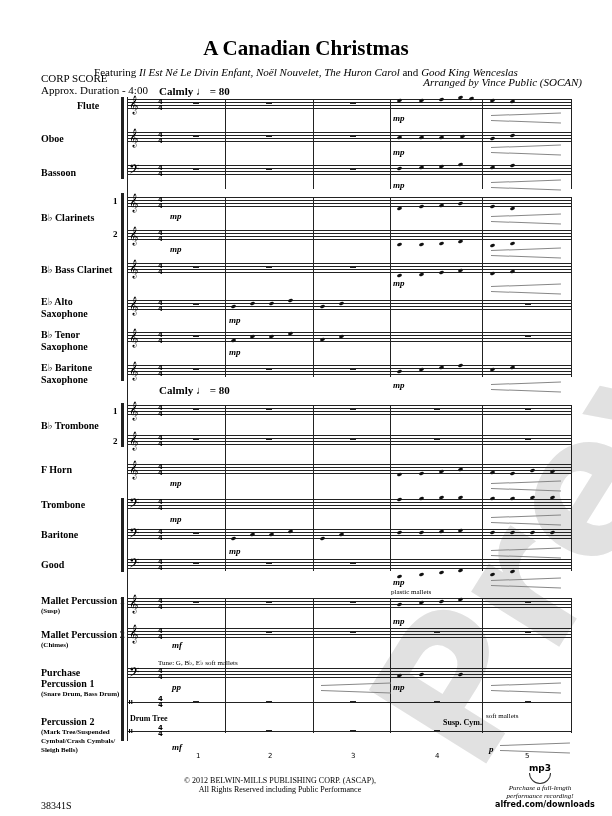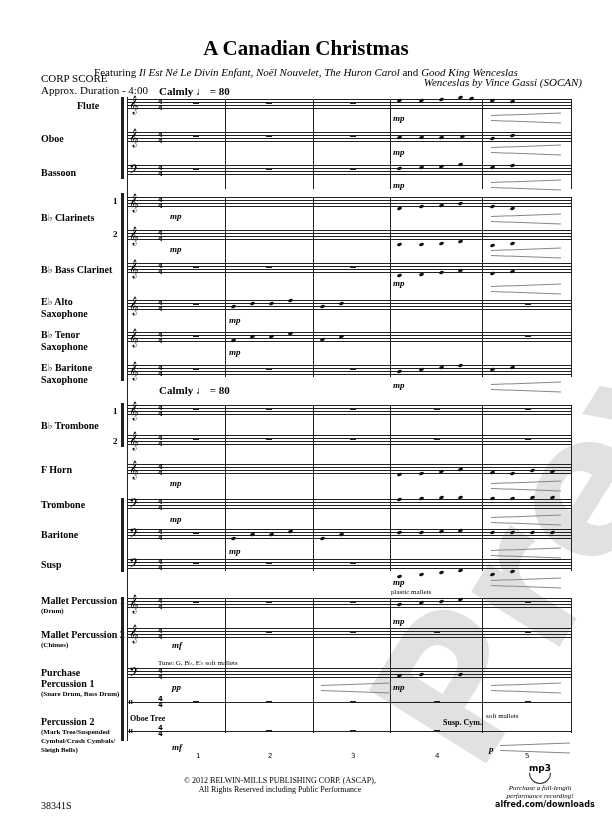--- a/index.html
+++ b/index.html
@@ -45,43 +45,43 @@
 <body>
 
 <svg class="watermark" viewBox="0 0 612 816">
   <text x="90" y="760" transform="rotate(-58 300 420)" font-family="DejaVu Sans, sans-serif" font-size="190" font-weight="bold" fill="#dcdcdc" opacity="0.85">Preview Only</text>
 </svg>
 
 <div class="abs title">A Canadian Christmas</div>
 <div class="abs subtitle"><span>Featuring </span><i>Il Est Né Le Divin Enfant, Noël Nouvelet, The Huron Carol</i><span> and </span><i>Good King Wenceslas</i></div>
 <div class="abs fullscore">CORP SCORE</div>
 <div class="abs duration">Approx. Duration - 4:00</div>
-<div class="abs arranger">Wenceslas by Vince Gassi (SOCAN)</div>
+<div class="abs arranger">Arranged by Vince Public (SOCAN)</div>
 
 <div class="abs tempo" style="left:159px;top:85px;"><span>Calmly</span> <span>♩</span> <span>= 80</span></div>
 <div class="abs tempo" style="left:159px;top:384px;"><span>Calmly</span> <span>♩</span> <span>= 80</span></div>
 
 <div class="abs inst" style="top:100px;margin-left:36px;">Flute</div>
 <div class="abs inst" style="top:133px;">Oboe</div>
 <div class="abs inst" style="top:167px;">Bassoon</div>
 <div class="abs inst" style="top:212px;">B♭ Clarinets</div>
 <div class="abs num" style="left:113px;top:196px;">1</div>
 <div class="abs num" style="left:113px;top:229px;">2</div>
 <div class="abs inst" style="top:264px;">B♭ Bass Clarinet</div>
 <div class="abs inst" style="top:296px;"><span>E♭ Alto</span><br><span>Saxophone</span></div>
 <div class="abs inst" style="top:329px;"><span>B♭ Tenor</span><br><span>Saxophone</span></div>
 <div class="abs inst" style="top:362px;"><span>E♭ Baritone</span><br><span>Saxophone</span></div>
 <div class="abs inst" style="top:420px;">B♭ Trombone</div>
 <div class="abs num" style="left:113px;top:406px;">1</div>
 <div class="abs num" style="left:113px;top:436px;">2</div>
 <div class="abs inst" style="top:464px;">F Horn</div>
 <div class="abs inst" style="top:499px;">Trombone</div>
 <div class="abs inst" style="top:529px;">Baritone</div>
-<div class="abs inst" style="top:559px;">Susp</div>
-<div class="abs inst" style="top:595px;"><span>Mallet Percussion 1</span><small>(Drum)</small></div>
+<div class="abs inst" style="top:559px;">Good</div>
+<div class="abs inst" style="top:595px;"><span>Mallet Percussion 1</span><small>(Susp)</small></div>
 <div class="abs inst" style="top:629px;"><span>Mallet Percussion 2</span><small>(Chimes)</small></div>
 <div class="abs inst" style="top:667px;">Purchase</div>
 <div class="abs inst" style="top:678px;"><span>Percussion 1</span><small>(Snare Drum, Bass Drum)</small></div>
 <div class="abs inst" style="top:716px;"><span>Percussion 2</span><small>(Mark Tree/Suspended</small><small>Cymbal/Crash Cymbals/</small><small>Sleigh Bells)</small></div>
 
 <div class="bracket" style="top:97px;height:82px;"></div>
 <div class="bracket" style="top:193px;height:188px;"></div>
 <div class="bracket" style="top:403px;height:44px;"></div>
 <div class="bracket" style="top:498px;height:74px;"></div>
 <div class="bracket" style="top:597px;height:144px;"></div>
@@ -383,21 +383,21 @@
   <div class="dim" style="left:491px;top:517px;"></div>
   <div class="dim" style="left:491px;top:550px;"></div>
   <div class="dim" style="left:491px;top:580px;"></div>
   <div class="dim" style="left:491px;top:685px;"></div>
   <div class="dim" style="left:321px;top:685px;"></div>
   <div class="dim" style="left:500px;top:745px;"></div>
 </div>
 
 <span class="abs small" style="left:130px;top:659px;margin-left:28px;">Tune: G, B♭, E♭ soft mallets</span>
 <span class="abs small" style="left:391px;top:588px;">plastic mallets</span>
-<span class="abs" style="left:130px;top:714px;font-size:8px;font-weight:bold;">Oboe Tree</span>
+<span class="abs" style="left:130px;top:714px;font-size:8px;font-weight:bold;">Drum Tree</span>
 <span class="abs" style="left:443px;top:718px;font-size:8px;font-weight:bold;">Susp. Cym.</span>
 <span class="abs small" style="left:486px;top:712px;">soft mallets</span>
 
 <div>
   <span class="mnum" style="left:196px;top:752px;">1</span>
   <span class="mnum" style="left:268px;top:752px;">2</span>
   <span class="mnum" style="left:351px;top:752px;">3</span>
   <span class="mnum" style="left:435px;top:752px;">4</span>
   <span class="mnum" style="left:525px;top:752px;">5</span>
 </div>

